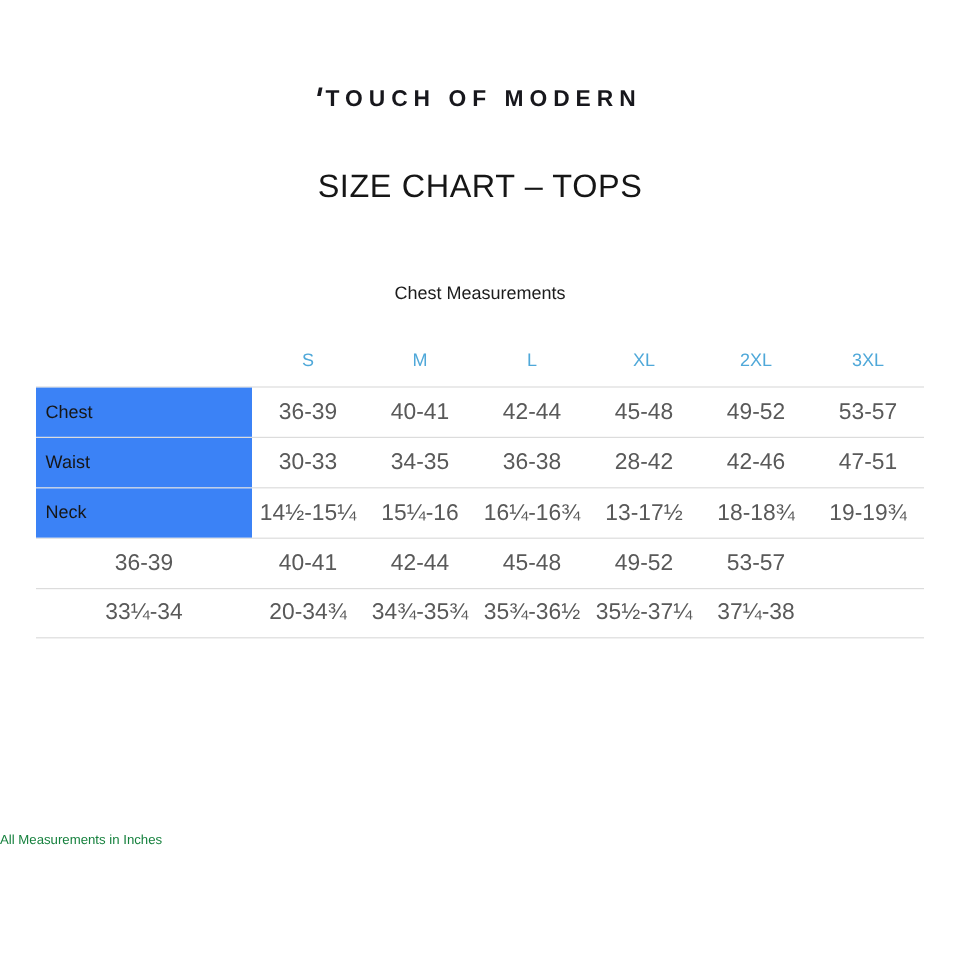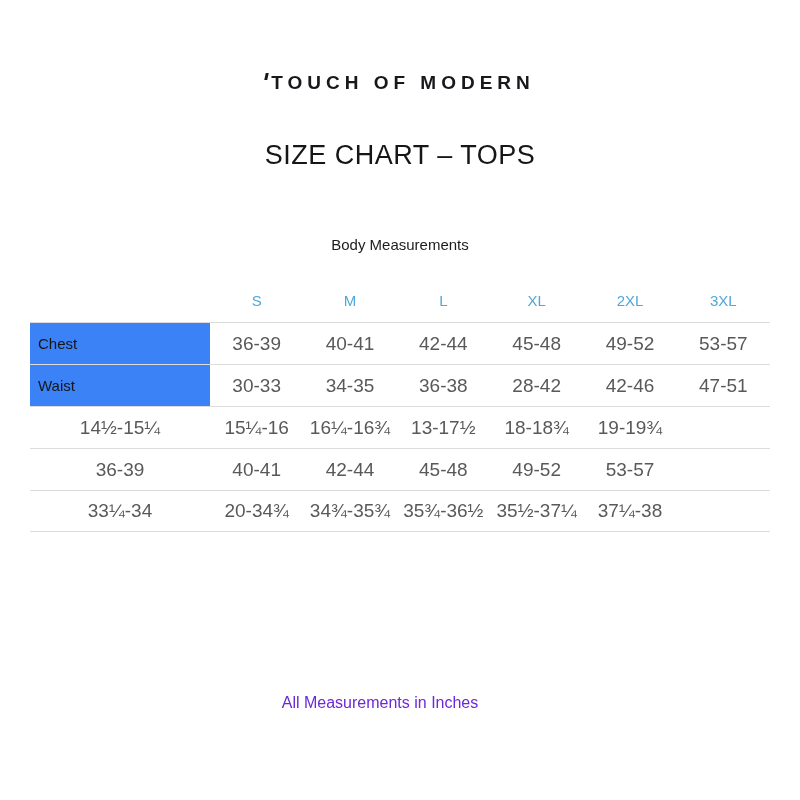--- a/index.html
+++ b/index.html
@@ -111,36 +111,36 @@
     color: #595959;
     white-space: nowrap;
   }
 
   
   .footer-note {
     position: absolute;
     top: 694px;
     left: 0;
     width: 760px;
-    text-align: center;
-    font-size: 16px;
+    text-align: left;
+    font-size: 11px;
     font-weight: 400;
-    color: #6d28d9;
+    color: #15803d;
   }
 </style>
 </head>
 <body>
 
 <div class="page">
 
   <div class="logo"><span class="logo-mark"></span><span>TOUCH OF MODERN</span></div>
 
   <div class="title">SIZE CHART – TOPS</div>
 
-  <div class="caption">Body Measurements</div>
+  <div class="caption">Chest Measurements</div>
 
   <div class="table">
 
     <div class="thead">
       <div class="tlabel-head"></div>
       <div class="size-head">S</div>
       <div class="size-head">M</div>
       <div class="size-head">L</div>
       <div class="size-head">XL</div>
       <div class="size-head">2XL</div>
@@ -161,20 +161,21 @@
       <div class="tlabel">Waist</div>
       <div class="tcell">30-33</div>
       <div class="tcell">34-35</div>
       <div class="tcell">36-38</div>
       <div class="tcell">28-42</div>
       <div class="tcell">42-46</div>
       <div class="tcell">47-51</div>
     </div>
 
     <div class="trow">
+      <div class="tlabel">Neck</div>
       <div class="tcell">14½-15¼</div>
       <div class="tcell">15¼-16</div>
       <div class="tcell">16¼-16¾</div>
       <div class="tcell">13-17½</div>
       <div class="tcell">18-18¾</div>
       <div class="tcell">19-19¾</div>
     </div>
 
     <div class="trow">
       <div class="tcell">36-39</div>

